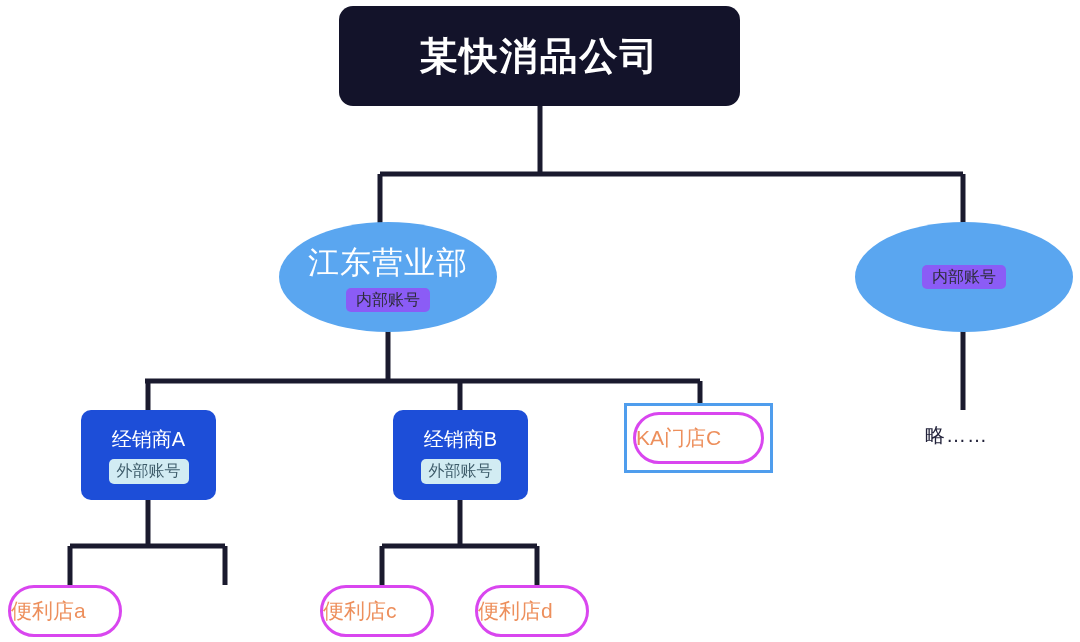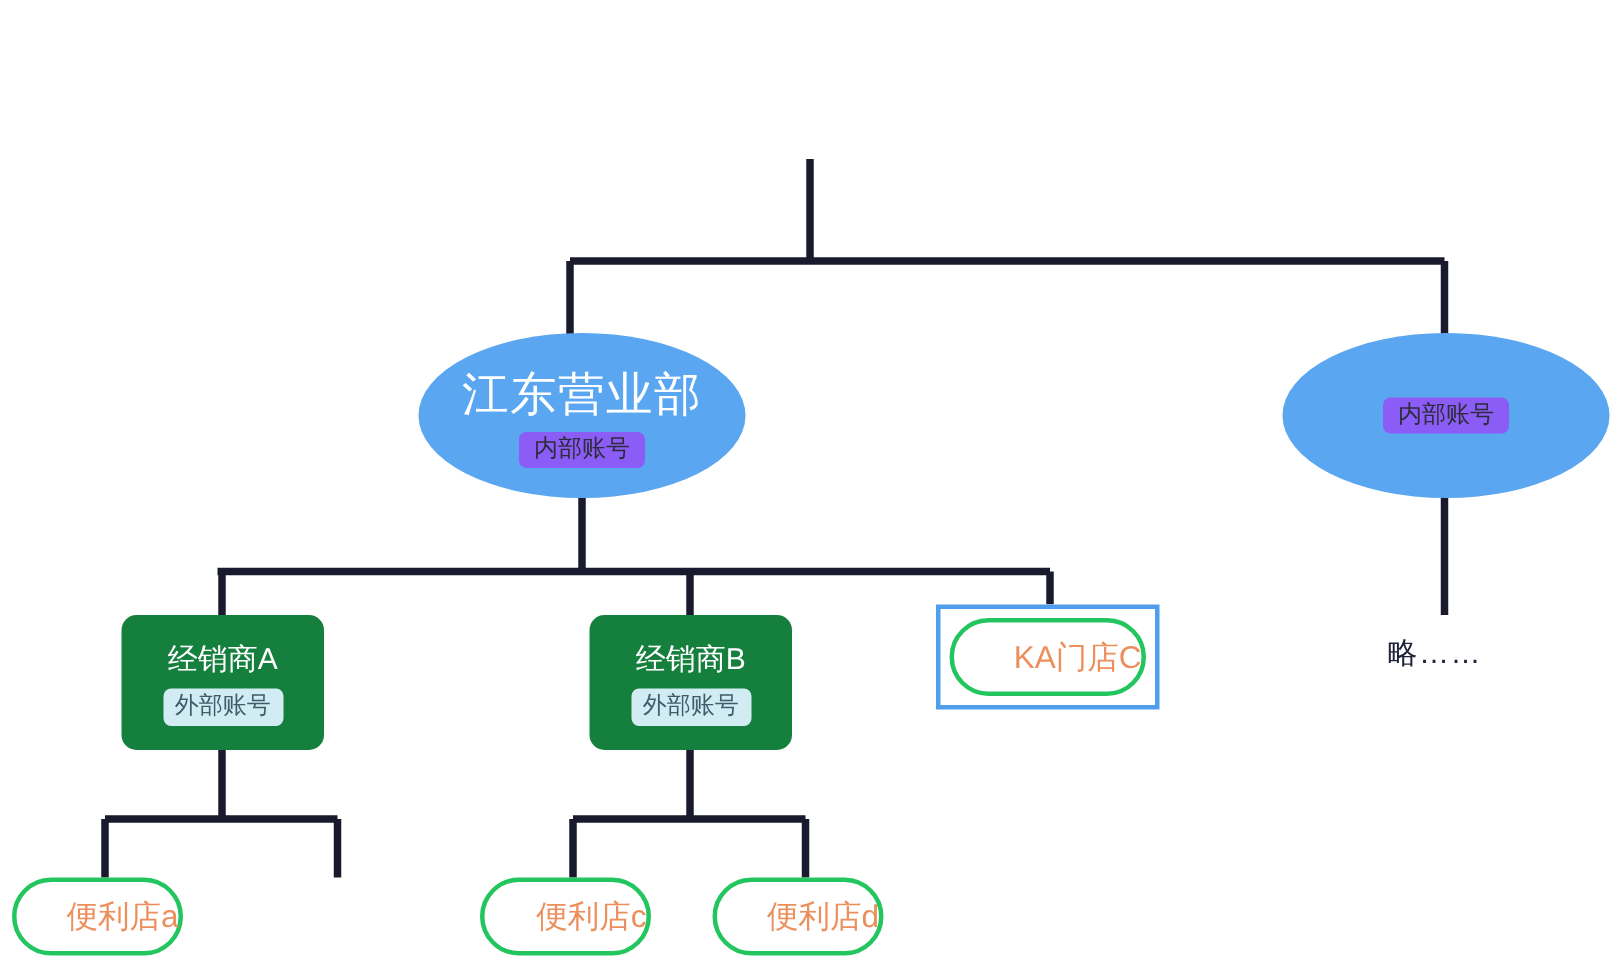--- a/index.html
+++ b/index.html
@@ -74,21 +74,21 @@
     line-height: 1.1;
   }
   #dept-jiangdong { left: 279px; top: 222px; }
   #dept-jiangnan  { left: 855px; top: 222px; }
 
   
   .distributor-node {
     position: absolute;
     width: 135px;
     height: 90px;
-    background: #15803d;
+    background: #1d4ed8;
     border-radius: 10px;
     display: flex;
     flex-direction: column;
     align-items: center;
     justify-content: center;
     gap: 6px;
   }
   .distributor-node .dist-title {
     color: #ffffff;
     font-size: 20px;
@@ -100,26 +100,26 @@
     padding: 3px 8px 4px 8px;
     border-radius: 5px;
     line-height: 1.1;
   }
   #dist-a { left: 81px;  top: 410px; }
   #dist-b { left: 393px; top: 410px; }
 
   
   .store-pill {
     position: absolute;
-    border: 3px solid #22c55e;
+    border: 3px solid #d946ef;
     background: #ffffff;
     border-radius: 40px;
     display: flex;
     align-items: center;
-    justify-content: flex-end;
+    justify-content: flex-start;
     color: #ed8f5c;
     font-size: 21px;
   }
   .shop-pill {
     width: 114px;
     height: 52px;
     top: 585px;
   }
   #shop-a { left: 8px; }
   #shop-b { left: 162px; }
@@ -183,20 +183,23 @@
 
       <path d="M 460 500 L 460 546"></path>
       <path d="M 382 546 L 537 546"></path>
       <path d="M 382 546 L 382 585"></path>
       <path d="M 537 546 L 537 585"></path>
 
       <path d="M 963 330 L 963 410"></path>
     </g>
   </svg>
 
+  <div class="root-node">
+    <span>某快消品公司</span>
+  </div>
 
   <div class="dept-node" id="dept-jiangdong">
     <span class="dept-title">江东营业部</span>
     <span class="badge-internal">内部账号</span>
   </div>
 
   <div class="dept-node" id="dept-jiangnan">
     <span class="badge-internal">内部账号</span>
   </div>
 

